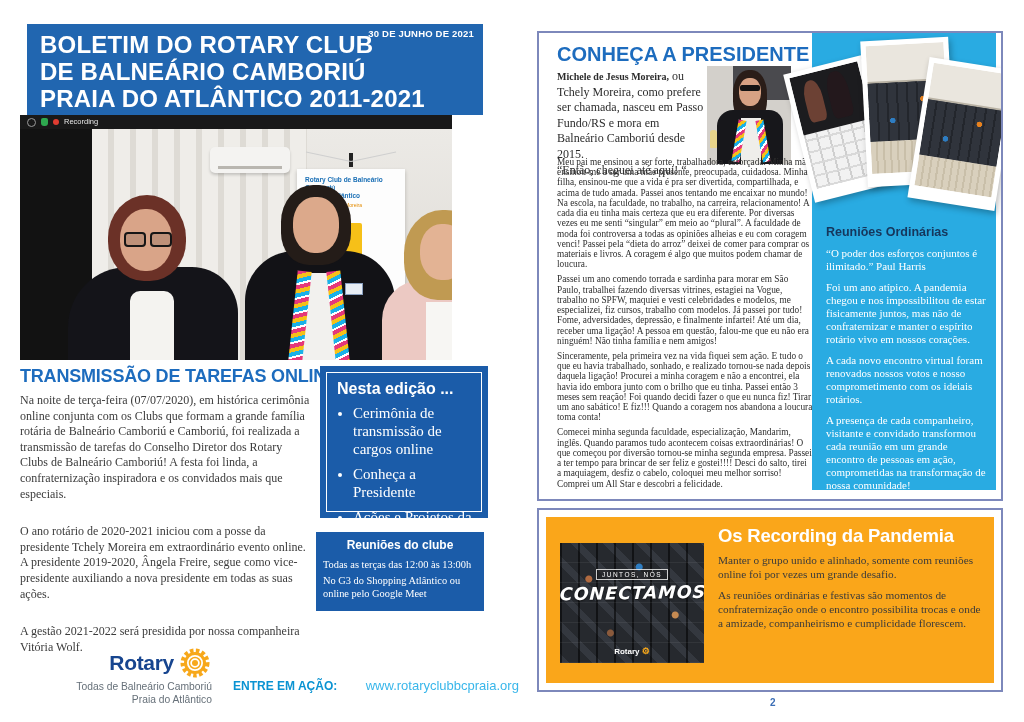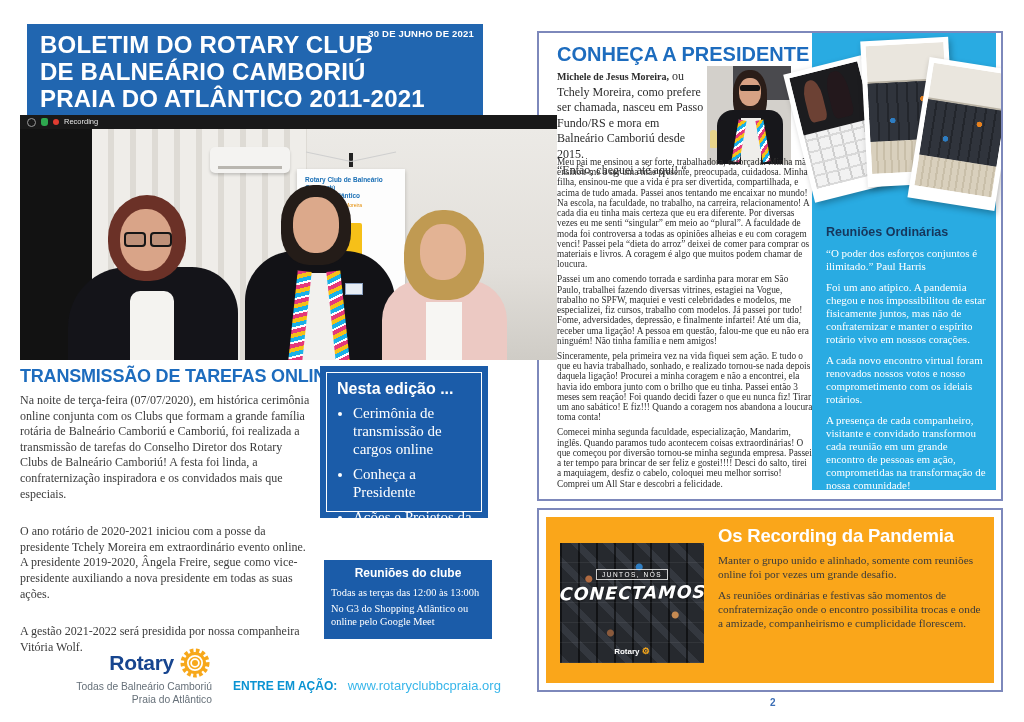--- a/index.html
+++ b/index.html
@@ -7,21 +7,21 @@
        font-family:"Liberation Sans",sans-serif;color:#333;}
   .abs{position:absolute;padding-left:48px;}
 
   
   .band{position:absolute;left:27px;top:24px;width:456px;height:91px;background:#2166b0;
         color:#fff;box-sizing:border-box;padding:8px 0 0 13px;}
   .band-line{font-size:24px;font-weight:bold;line-height:1.12;letter-spacing:.2px;white-space:nowrap;}
   .date-badge{position:absolute;top:4px;right:9px;font-size:9.5px;font-weight:bold;letter-spacing:.2px;}
 
   
-  .video{position:absolute;left:20px;top:115px;width:537px;height:245px;background:#d8d5d0;overflow:hidden;}
+  .video{position:absolute;left:20px;top:115px;width:432px;height:245px;background:#d8d5d0;overflow:hidden;}
   .v-top{position:absolute;top:0;left:0;right:0;height:14px;background:#191919;display:flex;
          align-items:center;gap:5px;padding-left:7px;z-index:6;}
   .v-ic1{width:7px;height:7px;border:1px solid #9a9a9a;border-radius:50%;}
   .v-ic2{width:7px;height:8px;background:#2ea84f;border-radius:2px 2px 3px 3px;}
   .v-dot{width:6px;height:6px;background:#e03c31;border-radius:50%;}
   .v-rec{color:#e6e6e6;font-size:7.5px;line-height:1;}
   .v-left{position:absolute;left:0;top:14px;width:72px;bottom:0;background:#121212;z-index:1;}
   .v-room{position:absolute;left:72px;top:14px;right:0;bottom:0;
           background:linear-gradient(180deg,#eceae6 0%,#e2dfda 60%,#cfccc6 100%);z-index:2;}
   .curtain{position:absolute;left:0;top:0;width:215px;height:100%;
@@ -73,32 +73,32 @@
   .article-h{position:absolute;left:20px;top:366px;font-size:18px;font-weight:bold;color:#1d6cbe;letter-spacing:-.2px;}
   .article{position:absolute;left:20px;top:393px;width:292px;}
   .article p{font-family:"Liberation Serif",serif;font-size:12px;line-height:1.3;color:#3b3b3b;margin:0 0 22px;}
 
   .ne-box{position:absolute;left:320px;top:366px;width:168px;height:152px;background:#1b5ca9;box-sizing:border-box;}
   .ne-inner{position:absolute;inset:6px;border:1px solid #ffffff;box-sizing:border-box;padding:7px 6px 0 8px;}
   .ne-head{color:#fff;font-size:16px;font-weight:bold;margin:0 0 6px 2px;}
   .ne-list{margin:0;padding:0 0 0 18px;color:#fff;}
   .ne-list li{font-family:"Liberation Serif",serif;font-size:15px;line-height:1.2;margin-bottom:7px;}
 
-  .rc-box{position:absolute;left:324px;top:532px;width:168px;height:79px;background:#1b5ca9;box-sizing:border-box;
-          padding:6px 7px 0 7px;margin-top:28px;}
+  .rc-box{position:absolute;left:316px;top:532px;width:168px;height:79px;background:#1b5ca9;box-sizing:border-box;
+          padding:6px 7px 0 7px;}
   .rc-head{color:#fff;font-size:12px;font-weight:bold;text-align:center;margin-bottom:6px;}
   .rc-line{color:#fff;font-family:"Liberation Serif",serif;font-size:10.4px;line-height:1.25;margin-bottom:3px;}
 
   .flogo{position:absolute;left:40px;top:646px;width:172px;text-align:right;}
   .flogo-row{display:flex;justify-content:flex-end;align-items:center;gap:4px;}
   .flogo-word{font-size:21px;font-weight:bold;color:#17458f;letter-spacing:-.3px;}
   .fclub{font-size:10.3px;color:#667079;line-height:1.3;}
   .cta{position:absolute;left:233px;top:676px;white-space:nowrap;}
   .cta-label{font-size:12px;font-weight:bold;color:#0a93d2;}
-  .cta-url{font-size:13px;color:#38b6ea;margin-left:6px;}
+  .cta-url{font-size:13px;color:#38b6ea;margin-left:24px;}
 
   
   .sec1{position:absolute;left:537px;top:31px;width:466px;height:470px;border:2px solid #7d88bb;
         background:#fff;box-sizing:border-box;overflow:hidden;}
   .sec1-h{position:absolute;left:18px;top:10px;font-size:20px;font-weight:bold;color:#1d6cbe;}
   .intro{position:absolute;left:18px;top:36px;width:148px;font-family:"Liberation Serif",serif;
          font-size:12px;line-height:1.3;color:#2c2c2c;}
   .intro b{font-size:10px;}
   .paras{position:absolute;left:18px;top:124px;width:256px;}
   .paras p{font-family:"Liberation Serif",serif;font-size:9.3px;line-height:1.1;color:#2e2e2e;margin:0 0 5px;}

